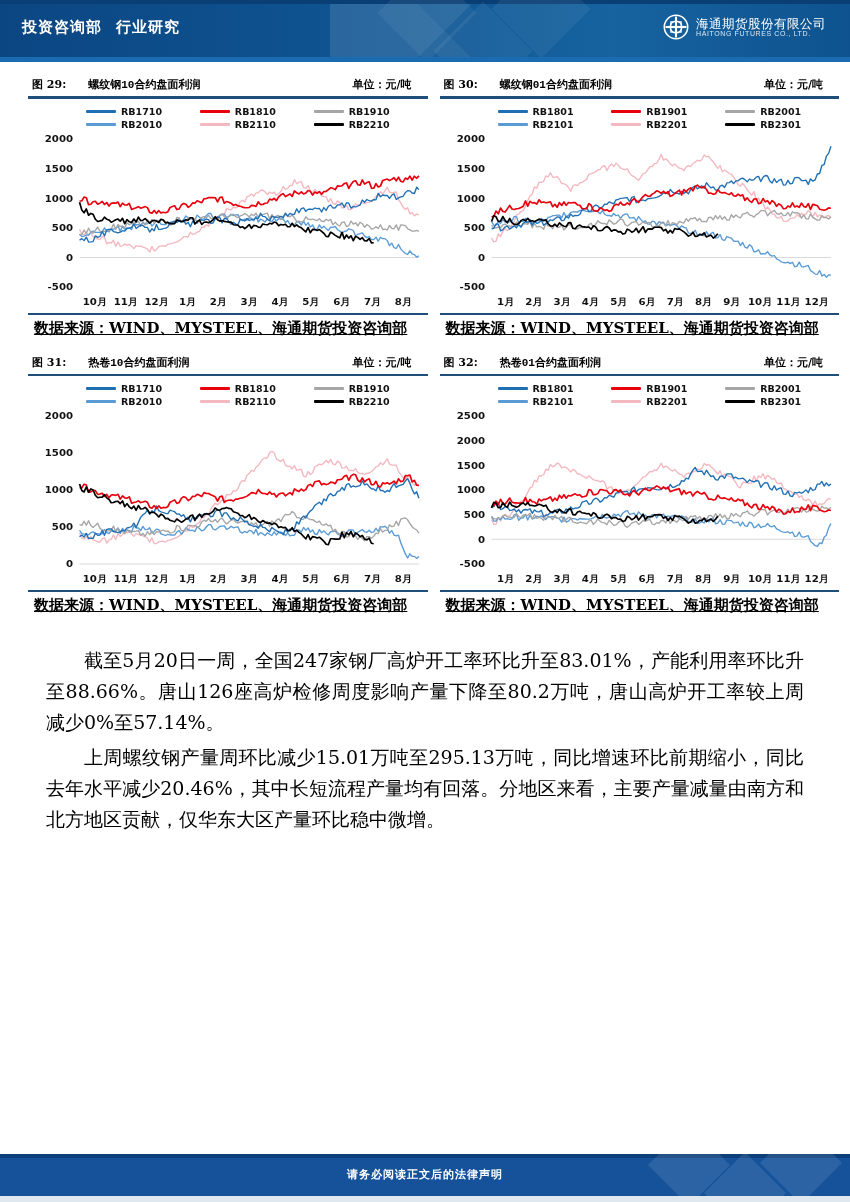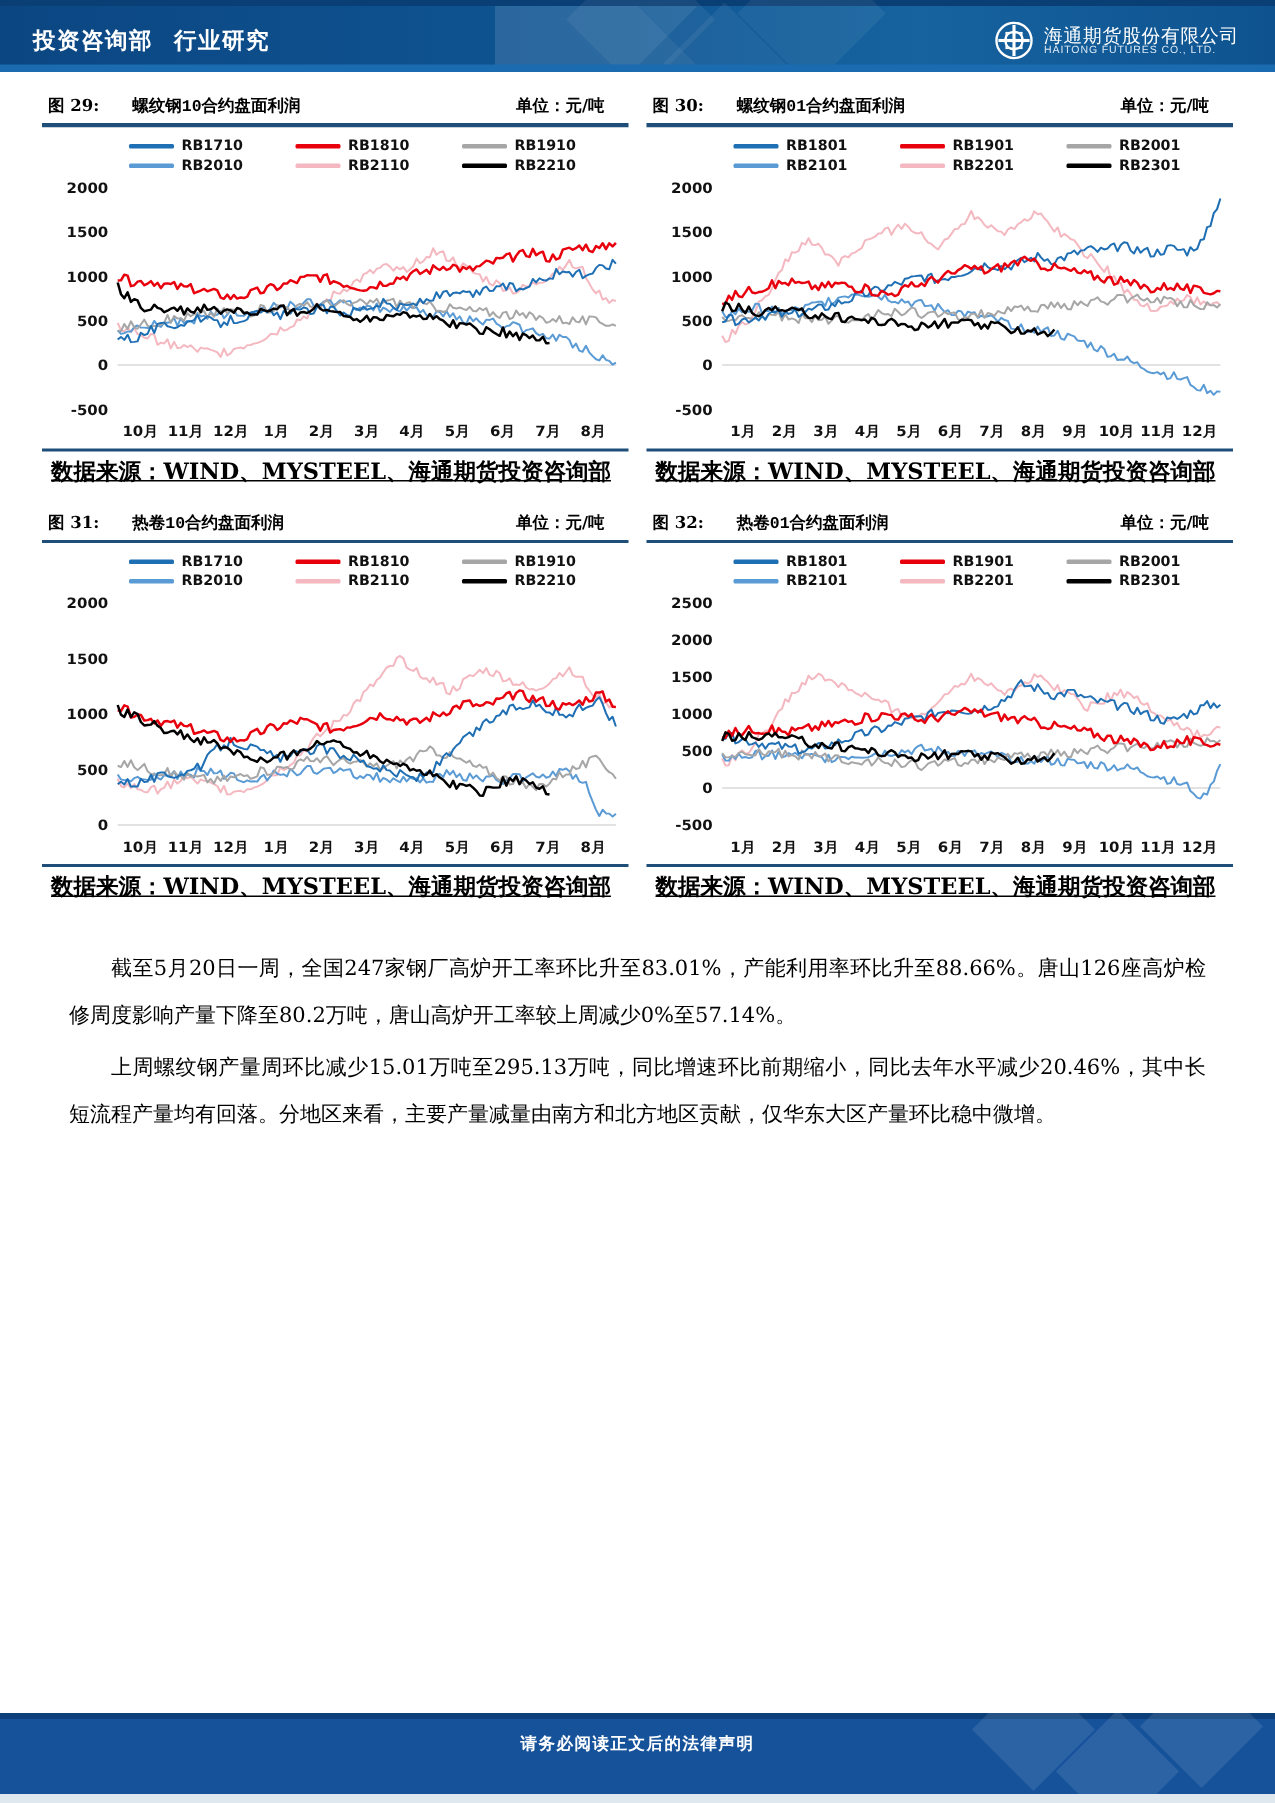--- a/index.html
+++ b/index.html
@@ -8,21 +8,21 @@
     width:850px; height:1202px;
     background:#ffffff;
     font-family:"Liberation Serif","DejaVu Serif",serif;
     position:relative;
     overflow:hidden;
   }
 
   
   .header {
     position:relative;
-    height:48px;
+    height:62px;
     background:#0d4f8f;
     background-image:linear-gradient(90deg,#0b4682 0%,#0f5694 48%,#16639f 72%,#0e5390 100%);
     overflow:hidden;
   }
   .header::before{
     content:"";position:absolute;top:0;bottom:0;left:330px;width:230px;
     background:
       linear-gradient(135deg, rgba(255,255,255,.07) 0 50%, transparent 50%),
       linear-gradient(45deg, rgba(255,255,255,.05) 0 50%, transparent 50%);
   }
@@ -38,21 +38,21 @@
   .hdr-title .gap{display:inline-block;width:14px;}
   .logo-wrap{position:absolute;right:24px;top:14px;display:flex;align-items:center;gap:7px;}
   .logo-mark{width:26px;height:26px;flex:none;}
   .logo-text{line-height:1.05;}
   .logo-cn{color:#fff;font-size:12.5px;font-weight:normal;letter-spacing:.5px;
     font-family:"DejaVu Sans","Liberation Sans",sans-serif;}
   .logo-en{color:#dce9f5;font-size:7px;letter-spacing:.6px;
     font-family:"Liberation Sans",sans-serif;}
 
   
-  .charts{padding:12px 28px 0 28px;}
+  .charts{padding:12px 11px 0 28px;}
   .chart-row{display:flex;gap:12px;margin-bottom:12px;}
   .panel{flex:1;min-width:0;}
   .panel-title{
     display:flex;align-items:baseline;font-size:11px;font-weight:bold;
     color:#000;padding:3px 2px 4px 4px;
     font-family:"DejaVu Serif","Liberation Serif",serif;
   }
   .pt-num{white-space:nowrap;}
   .pt-name{margin-left:22px;flex:1;font-family:Liberation Mono, monospace;}
   .pt-unit{white-space:nowrap;margin-right:14px;}
@@ -68,28 +68,28 @@
   .src{font-size:15px;font-weight:bold;color:#000;padding:4px 2px 2px 6px;
     font-family:"DejaVu Serif","Liberation Serif",serif;text-decoration:underline;}
 
   
   .content{padding:16px 46px 0 46px;}
   .sec-head{
     font-size:16px;font-weight:bold;color:#1f4e79;margin:10px 0 12px 0;
     font-family:"DejaVu Sans","Liberation Sans",sans-serif;letter-spacing:1px;
   }
   .para{
-    font-size:14px;line-height:31px;color:#000;text-align:justify;
+    font-size:19px;line-height:31px;color:#000;text-align:justify;
     text-indent:2em;margin:0 0 4px 0;
     font-family:"DejaVu Serif","Liberation Serif",serif;
   }
 
   
   .footer{
-    position:absolute;left:0;right:0;bottom:0;height:60px;
+    position:absolute;left:0;right:0;bottom:0;height:48px;
     background:#15529a;overflow:hidden;
   }
   .ft-top-line{position:absolute;top:0;left:0;right:0;height:4px;background:#0d3f7a;}
   .ft-bottom-line{position:absolute;bottom:0;left:0;right:0;height:6px;background:#dfe7ef;}
   .ft-text{
     position:absolute;left:0;right:0;top:13px;text-align:center;
     color:#ffffff;font-size:11px;font-weight:bold;letter-spacing:1px;
     font-family:"DejaVu Serif","Liberation Serif",serif;
   }
   .ft-diamond{position:absolute;background:rgba(255,255,255,.10);

